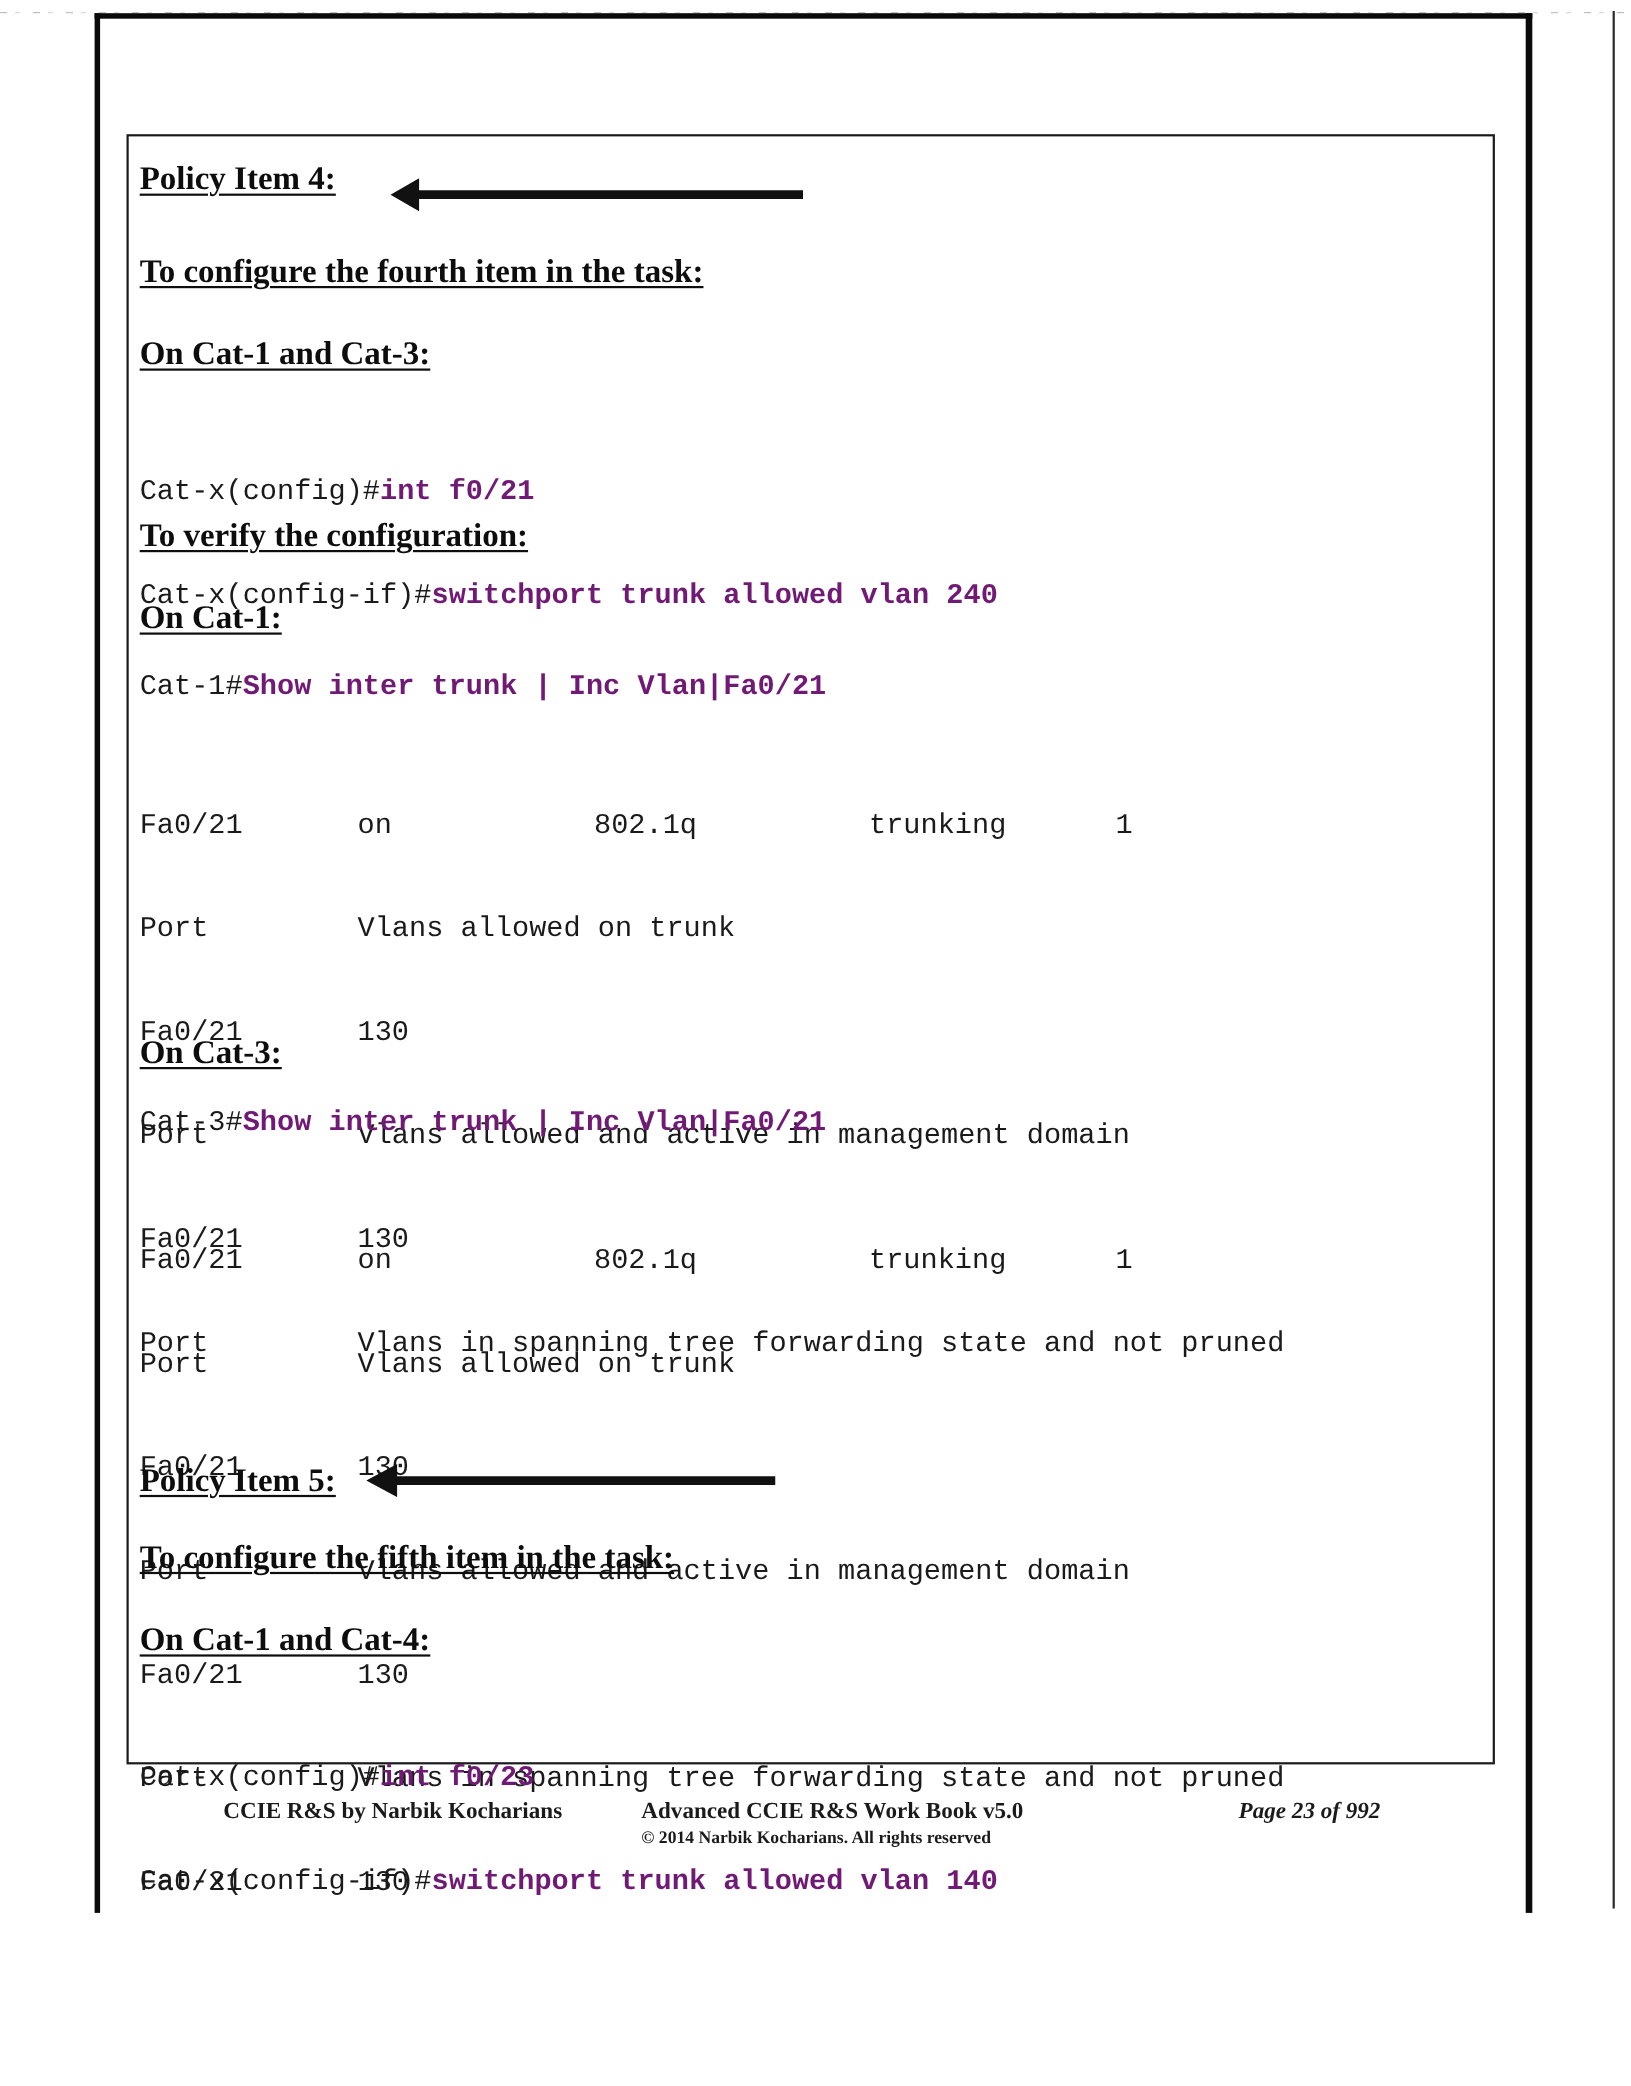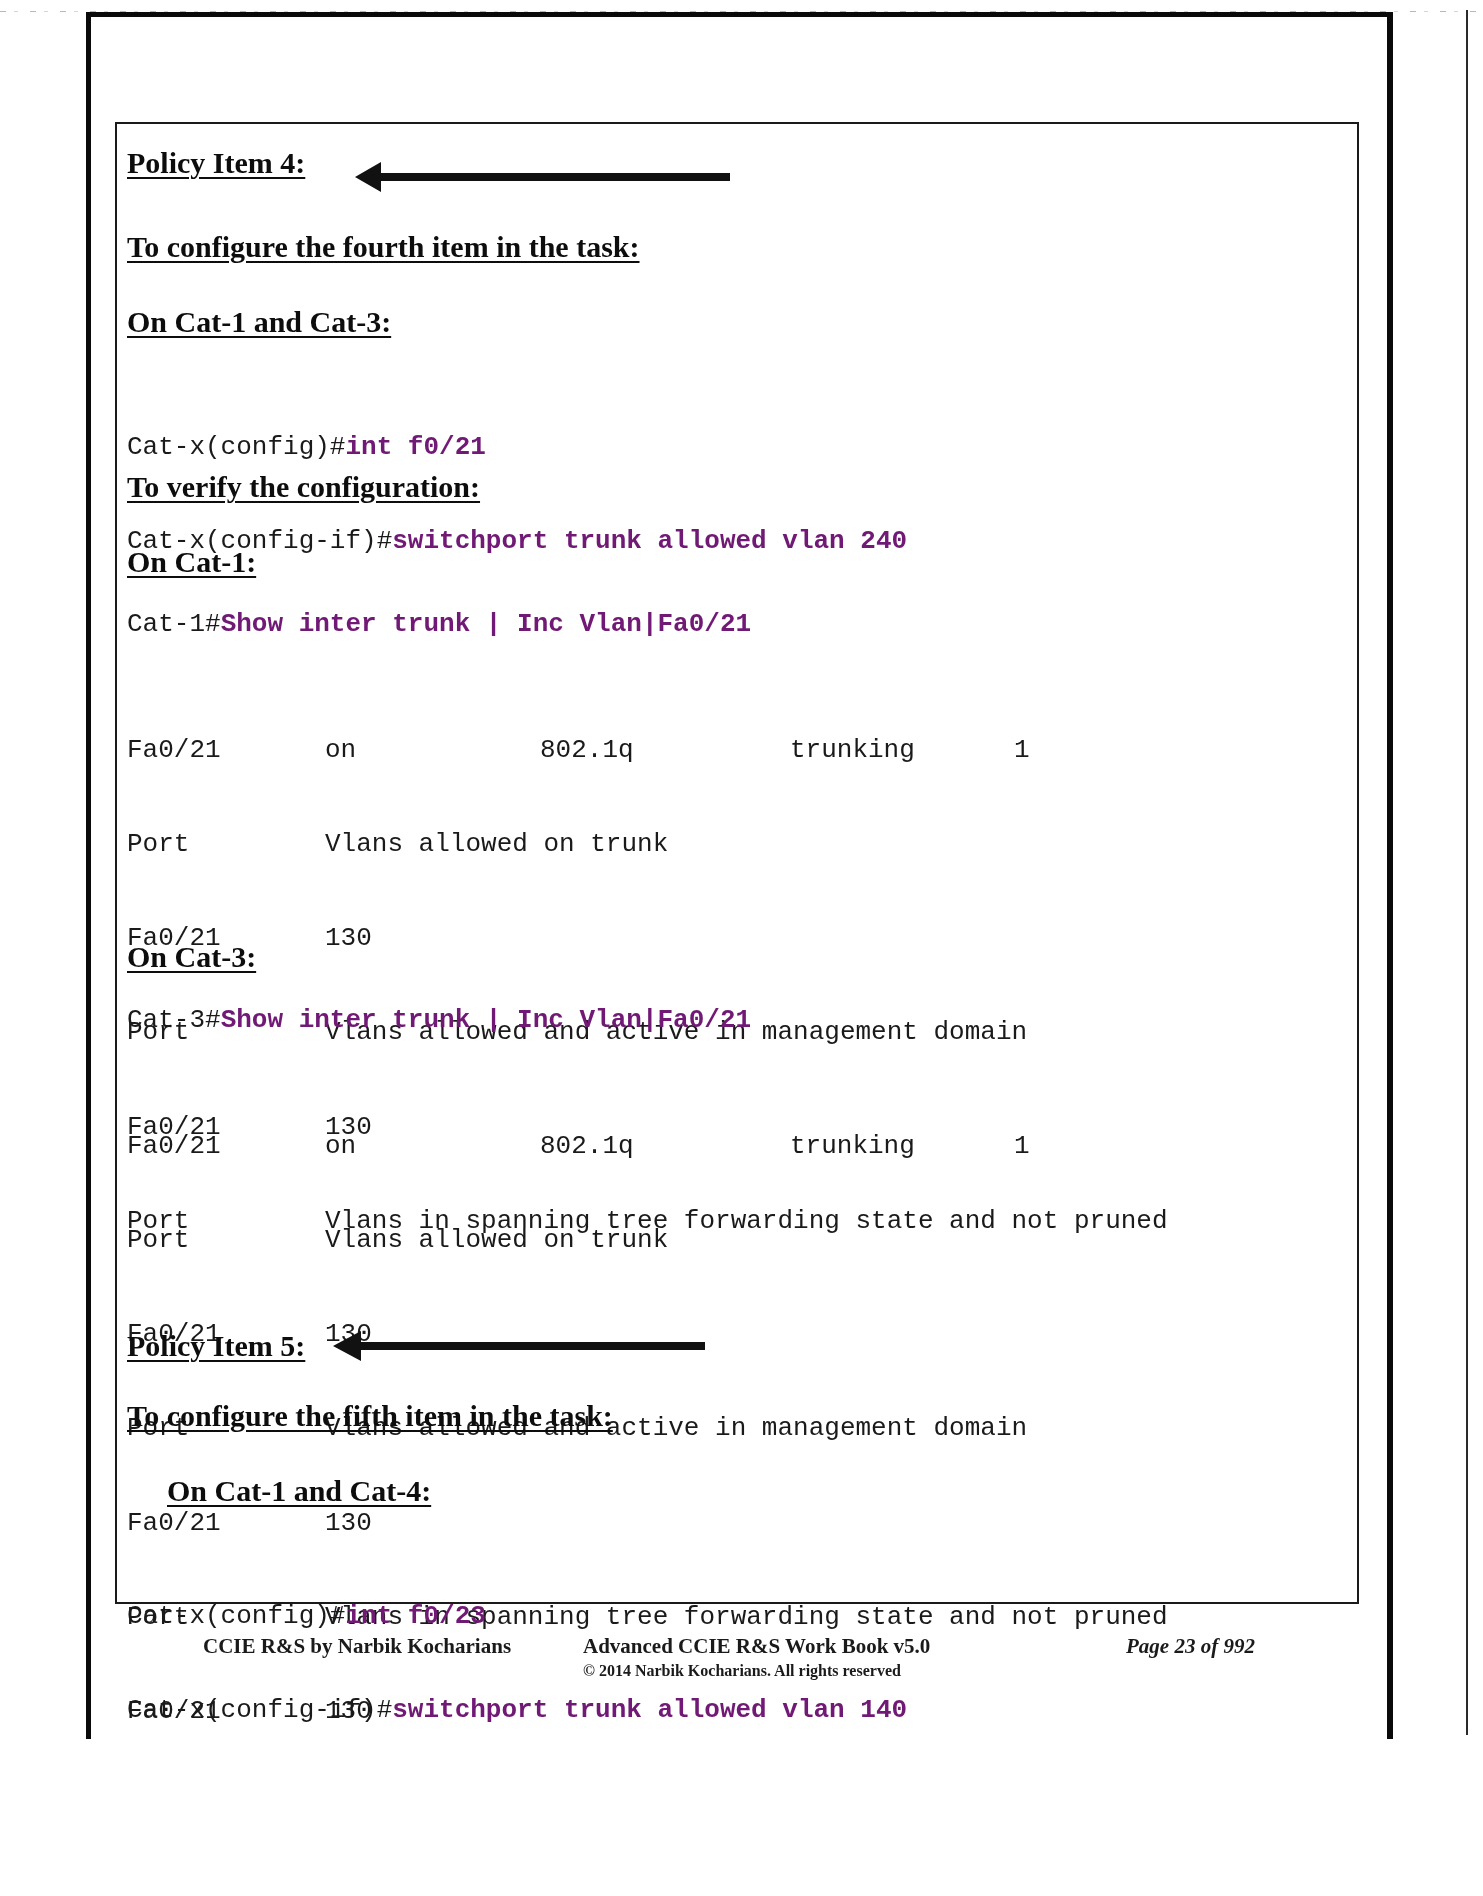--- a/index.html
+++ b/index.html
@@ -159,21 +159,21 @@
 </div>
 
 <div class="heading" style="top:1329px;">Policy Item 5:</div>
 <div class="arrow" style="left:333px; top:1331px;">
   <svg width="372" height="30" viewBox="0 0 372 30">
     <polygon points="0,15 28,0 28,11 372,11 372,19 28,19 28,30" fill="#111"></polygon>
   </svg>
 </div>
 
 <div class="heading" style="top:1399px;">To configure the fifth item in the task:</div>
-<div class="heading" style="top:1474px;margin-left:40px;">On Cat-1 and Cat-4:</div>
+<div class="heading" style="top:1474px;">On Cat-1 and Cat-4:</div>
 
 <div class="mono" style="top:1538px;">
   <span class="out-row"><span>Cat-x(config)#</span><b>int f0/23</b></span>
   <span class="out-row"><span>Cat-x(config-if)#</span><b>switchport trunk allowed vlan 140</b></span>
 </div>
 
 <div class="footer-left">CCIE R&amp;S by Narbik Kocharians</div>
 <div class="footer-center">Advanced CCIE R&amp;S Work Book v5.0</div>
 <div class="footer-right">Page 23 of 992</div>
 <div class="footer-copy">© 2014 Narbik Kocharians. All rights reserved</div>

